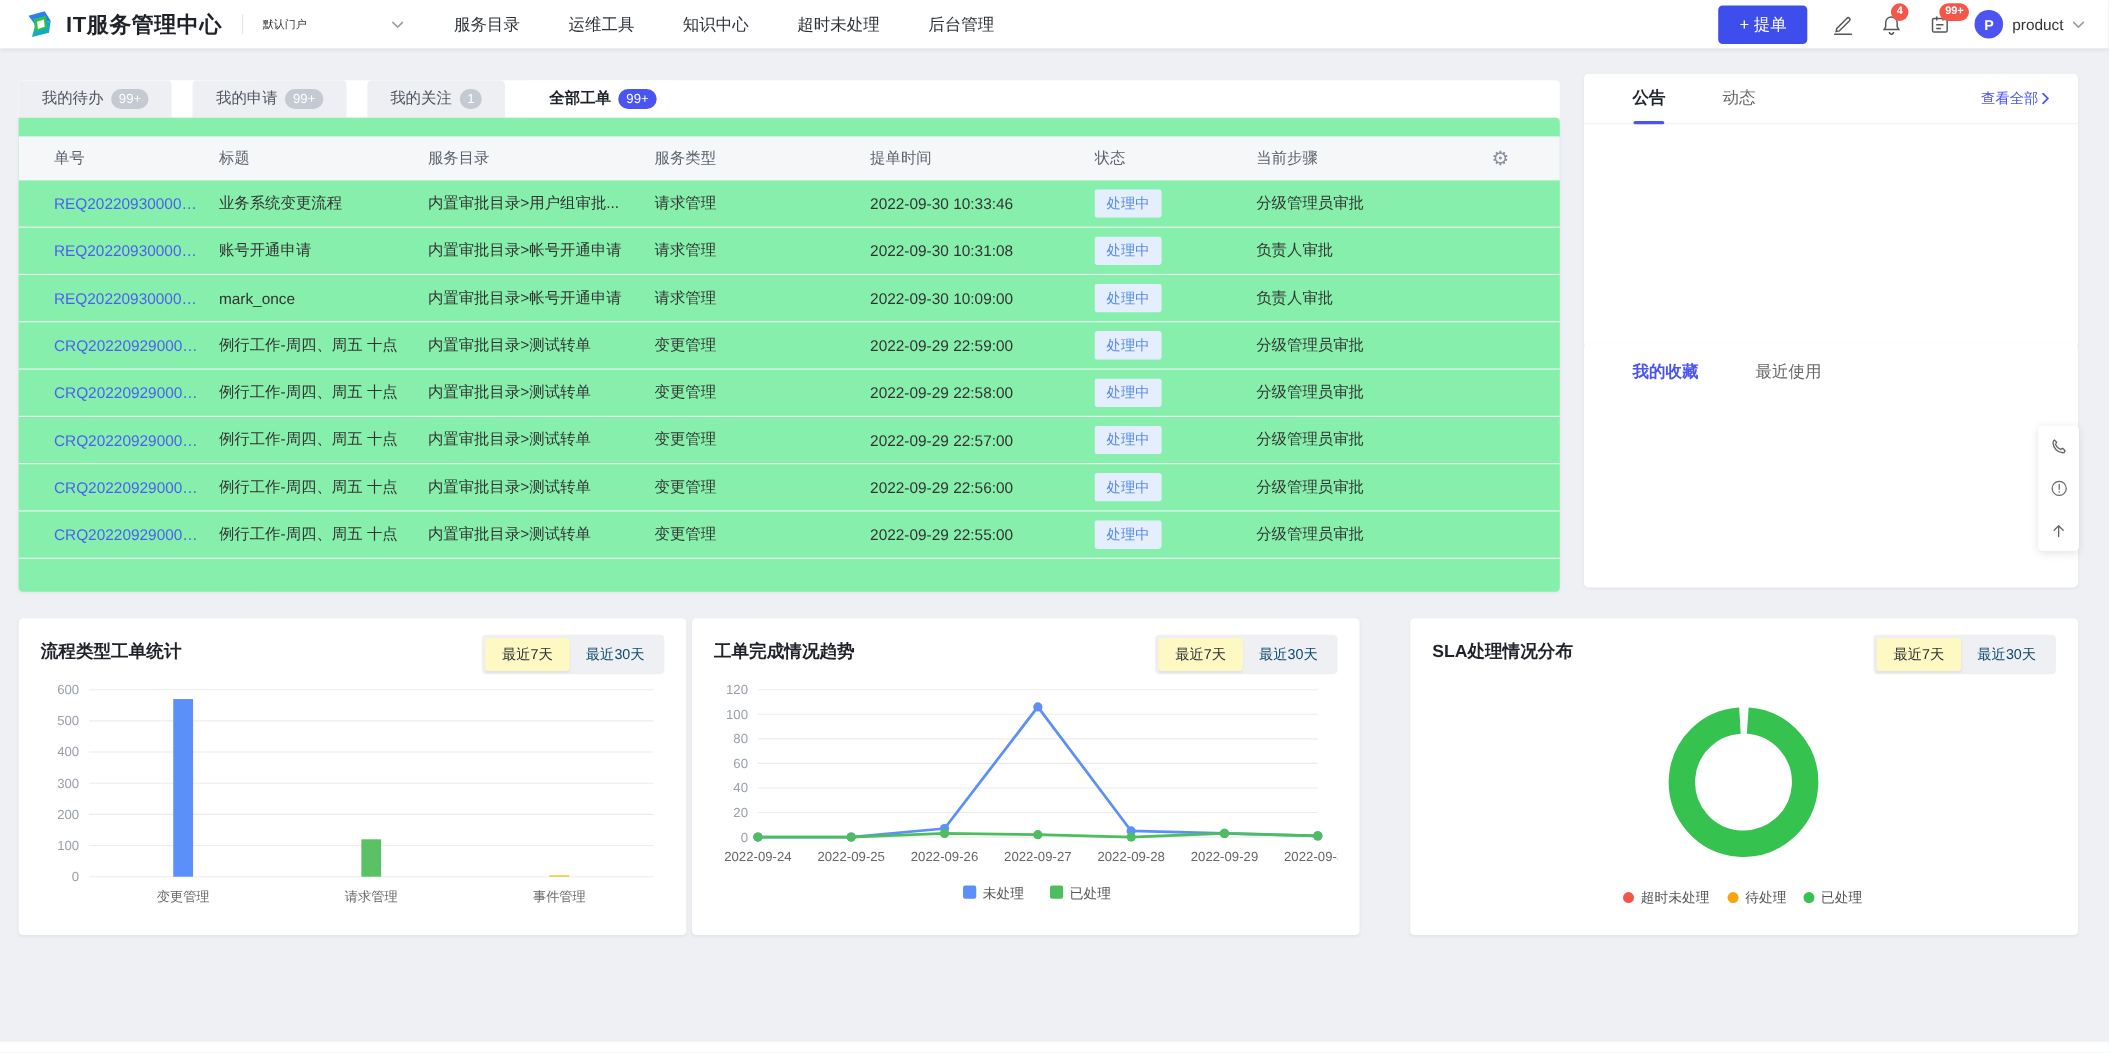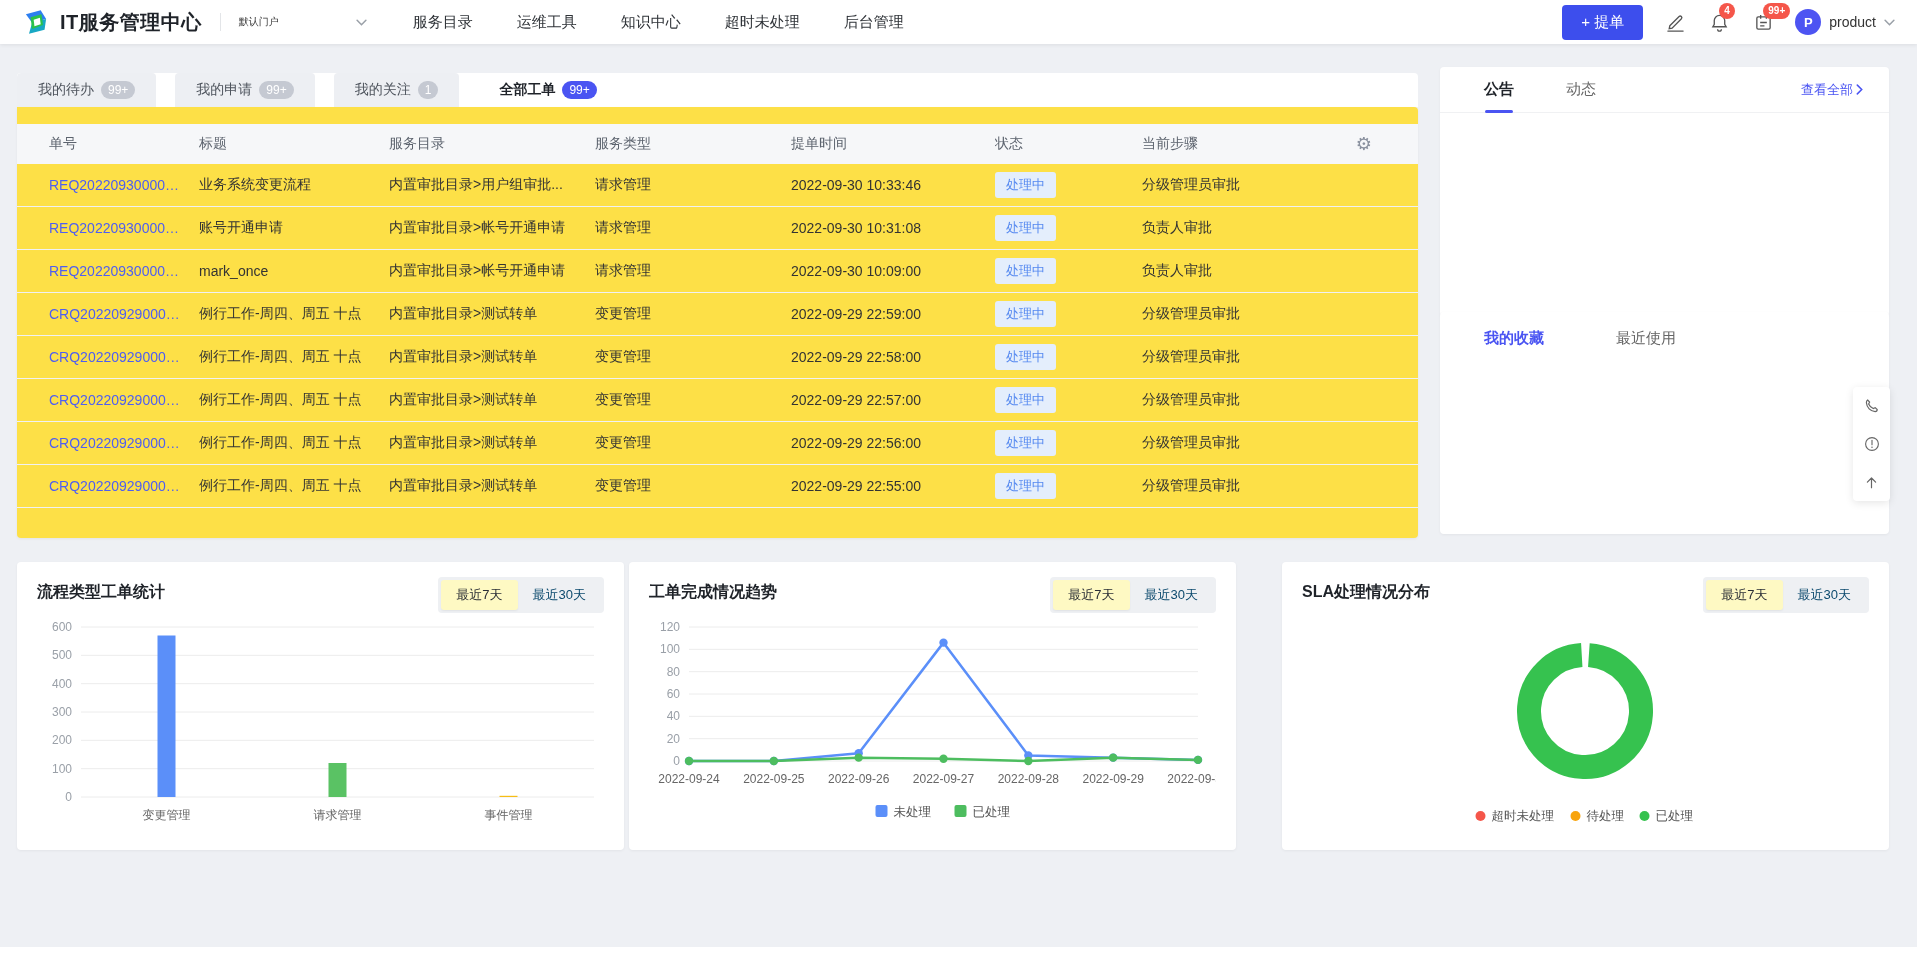--- a/index.html
+++ b/index.html
@@ -22,21 +22,21 @@
   .avatar { width:26px; height:26px; border-radius:50%; background:#4d54f2; color:#fff; font-size:13px; font-weight:bold; display:flex; align-items:center; justify-content:center; }
   .user-name { font-size:14px; color:#333; }
 
   
   .main-card { position:absolute; left:17px; top:73px; width:1401px; height:465px; }
   .tabs-row { height:34px; display:flex; background:#fff; border-radius:4px 4px 0 0; overflow:hidden; }
   .tab { display:flex; align-items:center; gap:7px; padding:0 21px; background:#edeff3; font-size:14px; color:#4e545d; margin-right:19px; cursor:pointer; border-radius:4px 4px 0 0; }
   .tab.active { background:#fff; color:#1f2329; font-weight:bold; }
   .tab-badge { background:#c5c9d2; color:#fff; font-size:12px; line-height:1; padding:3px 7px; border-radius:9px; font-weight:normal; }
   .tab.active .tab-badge { background:#4a54f2; }
-  .card-body { position:absolute; left:0; top:34px; right:0; bottom:0; background:#fde047; border-radius:0 4px 4px 4px; box-shadow:0 1px 3px rgba(0,0,0,.05); padding-top:17px; }
+  .card-body { position:absolute; left:0; top:34px; right:0; bottom:0; background:#86efac; border-radius:0 4px 4px 4px; box-shadow:0 1px 3px rgba(0,0,0,.05); padding-top:17px; }
   .thead, .trow { display:grid; grid-template-columns:150px 190px 206px 196px 204px 147px 1fr 48px; align-items:center; padding:0 32px; }
   .thead { height:40px; background:#f6f7f9; color:#5c636e; font-size:14px; }
   .trow { height:43px; border-bottom:1px solid #f0f1f3; font-size:14px; color:#333; }
   .cell { overflow:hidden; white-space:nowrap; text-overflow:ellipsis; padding-right:14px; }
   .cell-id.link { color:#4e5ef2; cursor:pointer; }
   .status-badge { display:inline-block; background:#e4eefc; color:#5589f0; font-size:13px; padding:4px 11px; border-radius:3px; }
   .gear { color:#8a919f; font-size:18px; cursor:pointer; text-align:right; }
 
   
   .side-card { position:absolute; background:#fff; border-radius:4px; box-shadow:0 1px 3px rgba(0,0,0,.05); }
@@ -47,21 +47,21 @@
   .side-tab.active::after { content:""; position:absolute; left:50%; transform:translateX(-50%); bottom:0; width:28px; height:3px; background:#4a54f2; border-radius:2px; }
   .side-tab.active.violet { color:#4a54f2; }
   .side-tab.active.violet::after { display:none; }
   .view-all { margin-left:auto; display:flex; align-items:center; gap:3px; color:#4a54f2; font-size:13px; cursor:pointer; }
   .announce-list { padding:2px 26px 0 44px; }
   .announce-item { padding:9px 0 8px; border-bottom:1px solid #f3f4f6; cursor:pointer; }
   .announce-item:last-child { border-bottom:none; }
   .announce-title { font-size:14px; color:#333; margin-bottom:6px; }
   .announce-time { font-size:12px; color:#adb2bb; }
   #fav-card { left:1440px; top:312px; width:449px; height:222px; }
-  #fav-card .side-head { border-bottom:none; padding-top:6px;gap:20px; }
+  #fav-card .side-head { border-bottom:none; padding-top:6px; }
 
   
   .float-bar { position:absolute; left:1853px; top:387px; width:37px; height:114px; background:#fff; border-radius:4px; box-shadow:0 2px 8px rgba(0,0,0,.10); display:flex; flex-direction:column; align-items:center; justify-content:space-around; z-index:15; }
   .float-icon { width:37px; height:37px; display:flex; align-items:center; justify-content:center; cursor:pointer; color:#666; }
 
   
   .chart-card { position:absolute; top:562px; width:607px; height:288px; background:#fff; border-radius:4px; box-shadow:0 1px 3px rgba(0,0,0,.05); padding:15px 20px 0; }
   .chart-header { display:flex; align-items:flex-start; justify-content:space-between; height:38px; }
   .chart-title { font-size:16px; font-weight:bold; color:#1f2329; padding-top:5px; }
   .range-toggle { background:#eef0f3; border-radius:4px; padding:3px; display:flex; }

